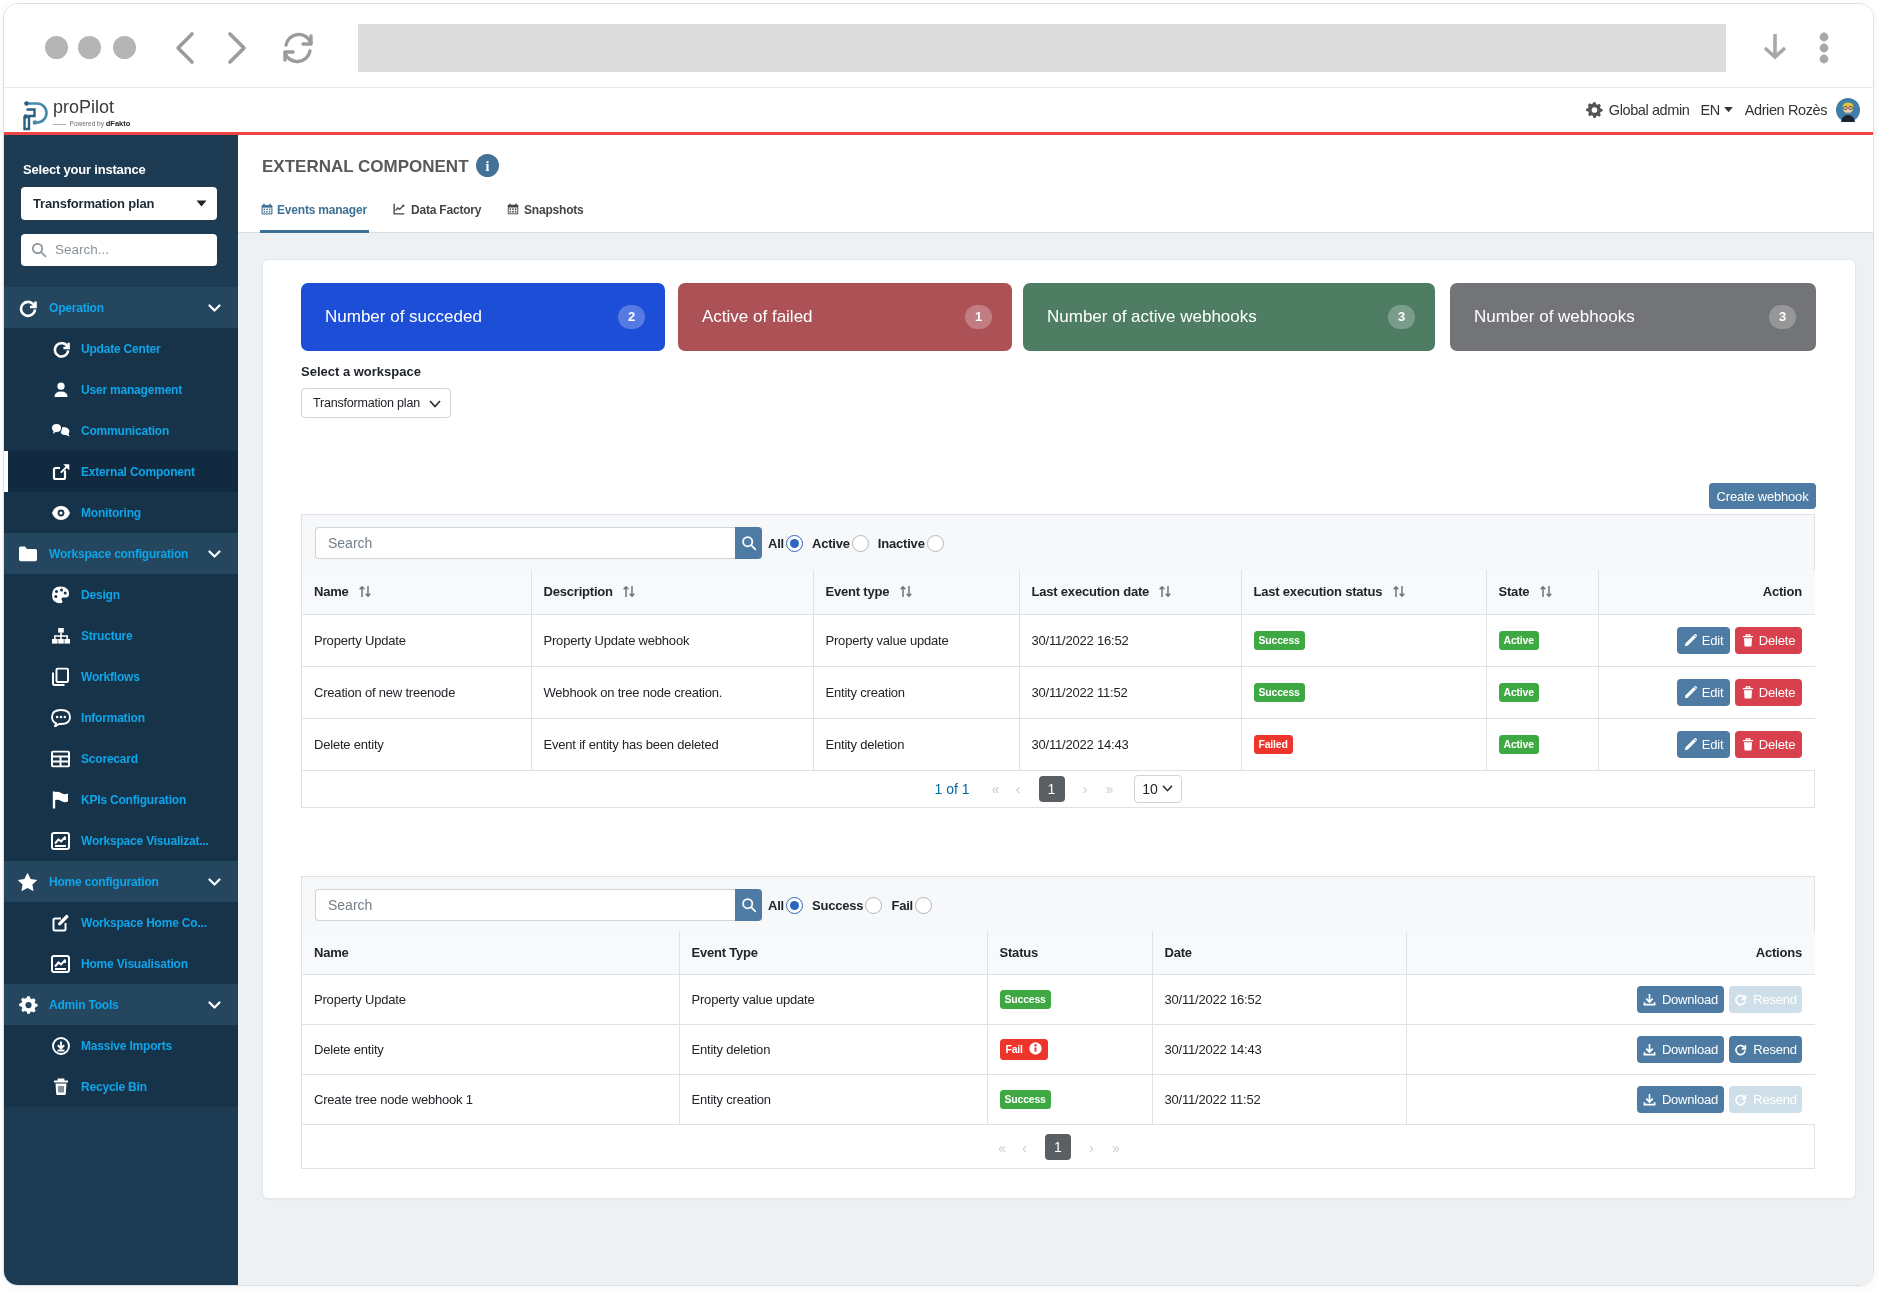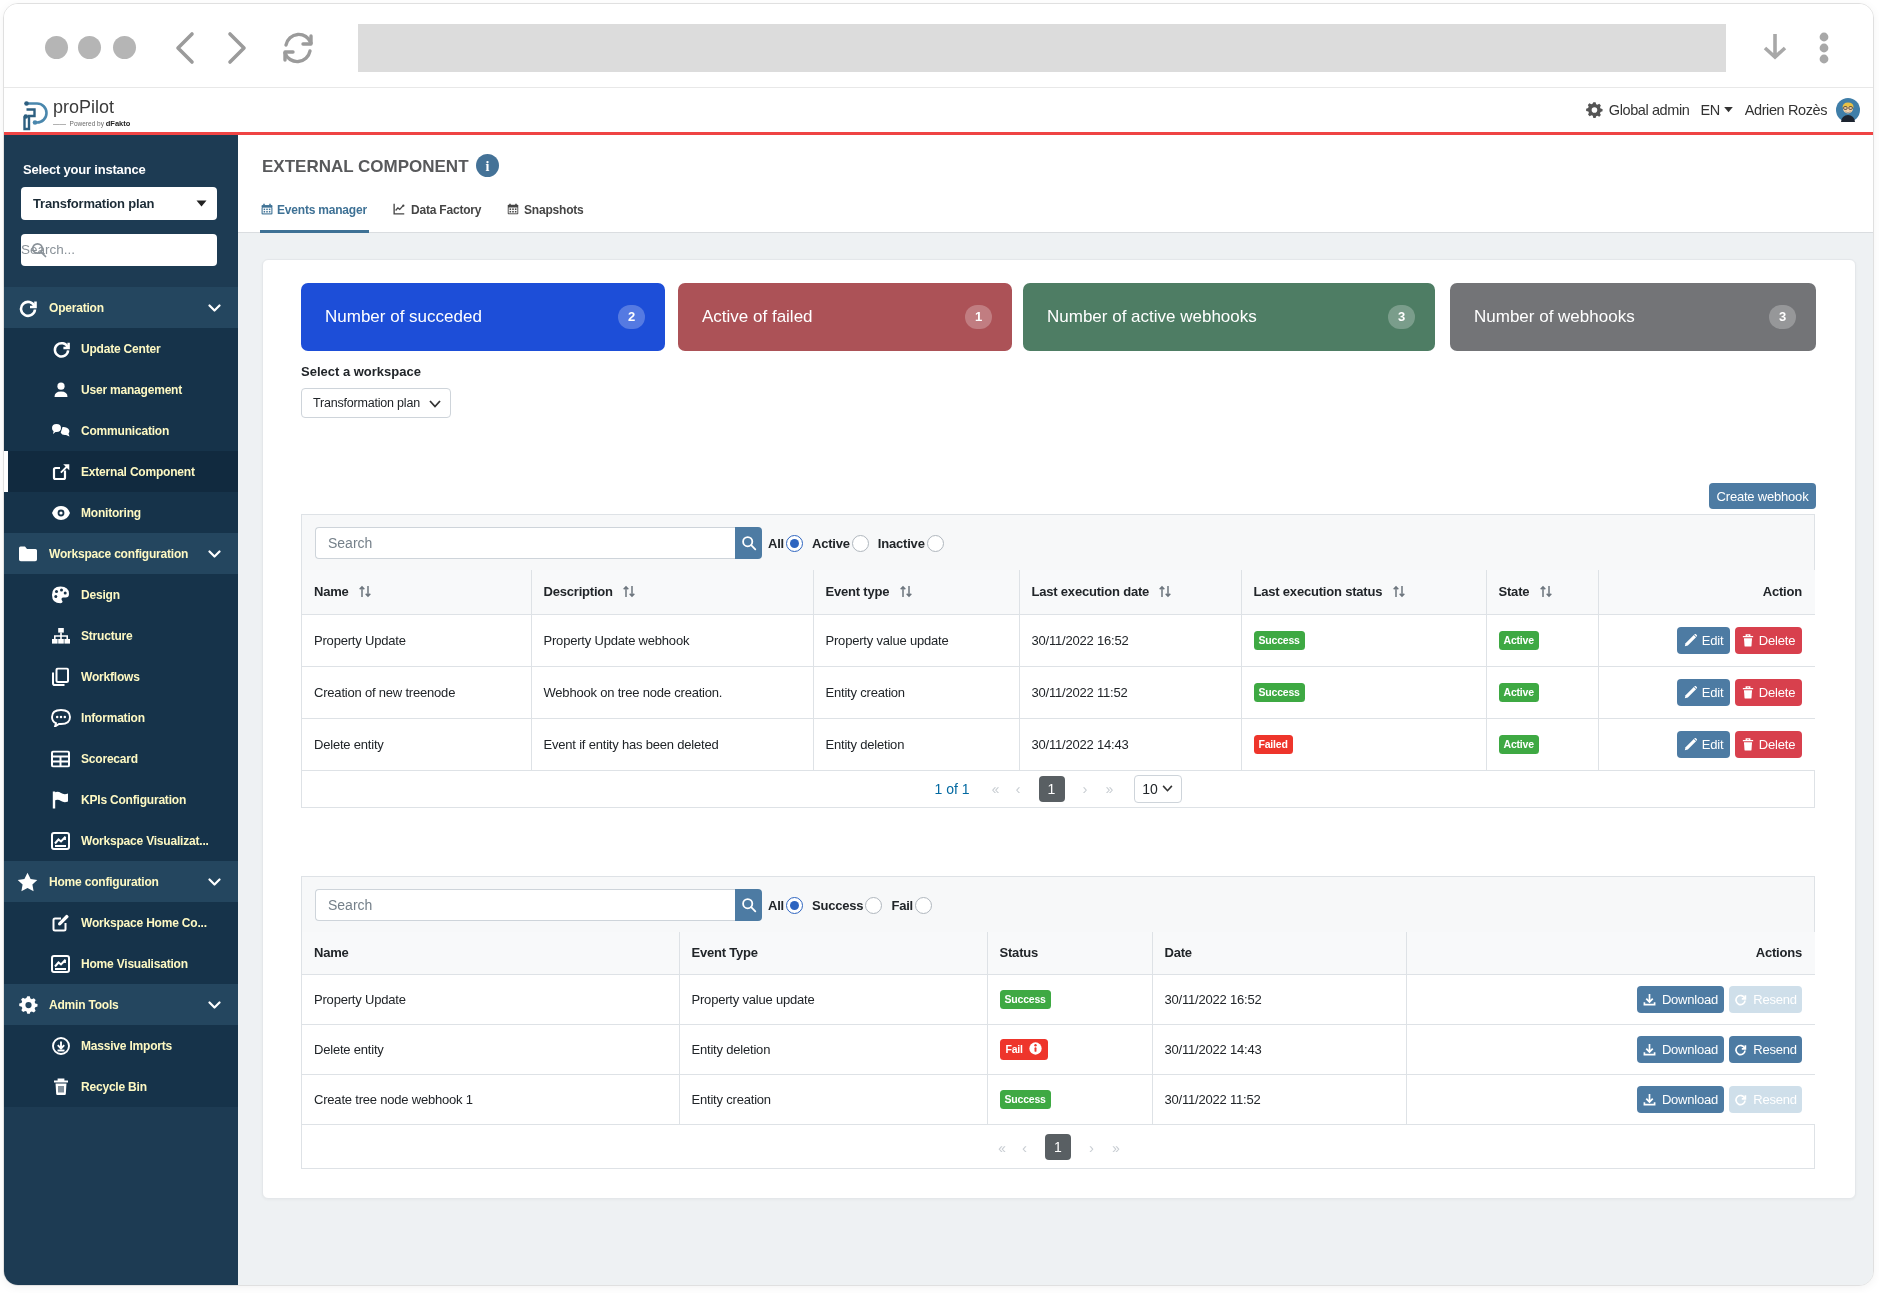--- a/index.html
+++ b/index.html
@@ -17,22 +17,22 @@
 .hright { position:absolute; right:0; top:0; height:100%; display:flex; align-items:center; color:#333; font-size:14.5px; letter-spacing:-0.4px; }
 
 .content { position:absolute; left:0; top:131px; width:100%; height:1152px; }
 .sidebar { position:absolute; left:0; top:0; width:234px; height:100%; background:#1d3b53; color:#fff; }
 .main { position:absolute; left:234px; top:0; width:1637px; height:100%; background:#eef1f3; }
 
 .sb-label { position:absolute; left:19px; top:27px; font-size:13px; font-weight:700; color:#fff; letter-spacing:-0.2px; }
 .sb-select { position:absolute; left:17px; top:52px; width:196px; height:33px; background:#fff; border-radius:4px;
   color:#1c2b36; font-size:13px; font-weight:700; line-height:33px; padding-left:12px; letter-spacing:-0.2px; }
 .sb-search { position:absolute; left:17px; top:99px; width:196px; height:32px; background:#fff; border-radius:4px;
-  color:#8a9299; font-size:13.5px; line-height:32px; }
-.nav-item { position:absolute; left:0; width:234px; height:41px; font-size:12px; font-weight:700; color:#fef9c3; letter-spacing:-0.2px; }
+  color:#8a9299; font-size:13.5px; line-height:32px; padding-left:34px; }
+.nav-item { position:absolute; left:0; width:234px; height:41px; font-size:12px; font-weight:700; color:#0ea5e9; letter-spacing:-0.2px; }
 .nav-item.top { background:#24465f; }
 .nav-item.sub { background:#16334a; }
 .nav-item.active { background:#112a3f; }
 .nav-txt { position:absolute; top:50%; transform:translateY(-50%); white-space:nowrap; }
 .nav-chev { position:absolute; right:17px; top:50%; transform:translateY(-50%); }
 .nav-ico { position:absolute; top:50%; transform:translateY(-50%); }
 .active-bar { position:absolute; left:0; top:0; width:4px; height:41px; background:#fff; }
 
 .strip { position:absolute; left:0; top:0; width:100%; height:98px; background:#fff; border-bottom:1px solid #dadde0; }
 .pagetitle { position:absolute; left:24px; top:22px; font-size:17px; font-weight:700; color:#58595b; letter-spacing:0px; }

